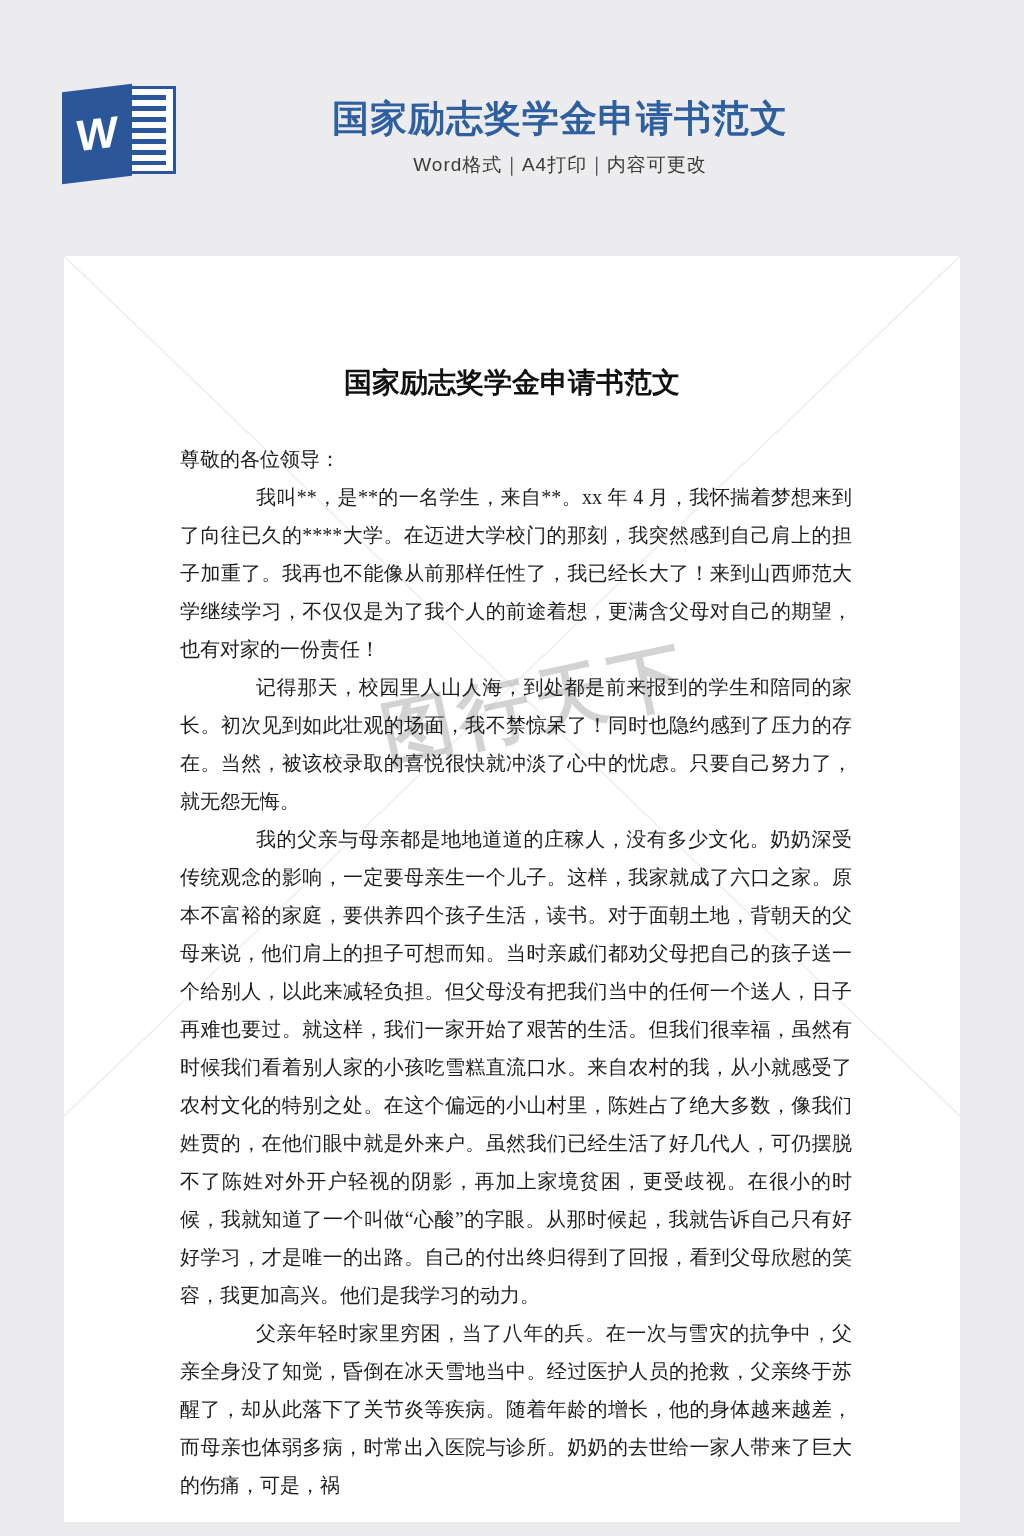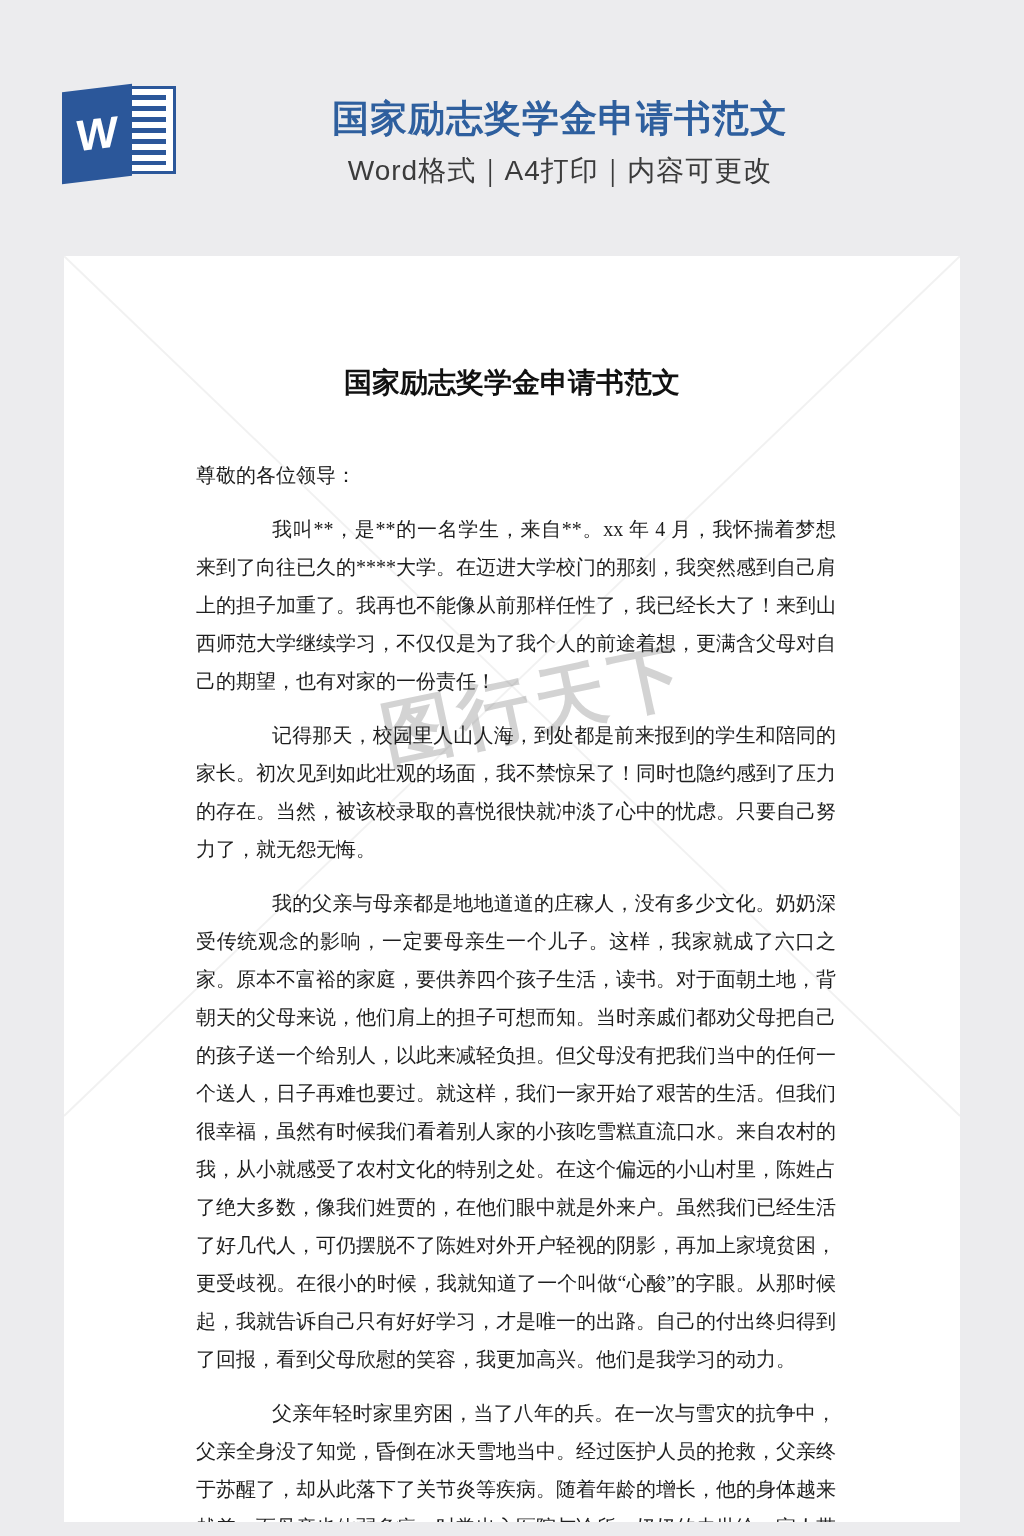--- a/index.html
+++ b/index.html
@@ -32,21 +32,21 @@
     font-family:"Liberation Sans", sans-serif;
   }
   .header-title{
     position:absolute;left:210px;top:94px;width:700px;
     text-align:center;
     font-size:37px;font-weight:700;color:#2e5f9e;letter-spacing:1px;
   }
   .header-subtitle{
     position:absolute;left:210px;top:152px;width:700px;
     text-align:center;
-    font-size:28px;font-weight:400;color:#3b3b3b;letter-spacing:1px;
+    font-size:19px;font-weight:400;color:#3b3b3b;letter-spacing:1px;
   }
 
   
   .page{
     position:absolute;left:64px;top:256px;width:896px;height:1266px;
     background:#ffffff;overflow:hidden;
   }
   .wm-x{position:absolute;left:0;top:0;width:896px;height:1266px;pointer-events:none;}
   .wm-logo{
     position:absolute;left:315px;top:398px;width:340px;
@@ -61,21 +61,21 @@
     text-align:center;
     font-family:"Liberation Serif","DejaVu Serif",serif;
     font-weight:700;font-size:28px;color:#111111;
   }
   .doc-body{
     position:absolute;left:116px;top:184px;width:672px;
     font-family:"Liberation Serif","DejaVu Serif",serif;
     font-size:20px;line-height:38px;color:#1e1e1e;
     text-align:justify;
   }
-  .doc-body p{margin:16px;padding:0;}
+  .doc-body p{margin:0;padding:0;}
   .greeting,.salutation{text-indent:0;}
   .body-para{text-indent:76px;}
 </style>
 </head>
 <body>
 
 <div class="header">
   <div class="word-icon">
     <div class="doc">
       <div class="stripes"></div>

